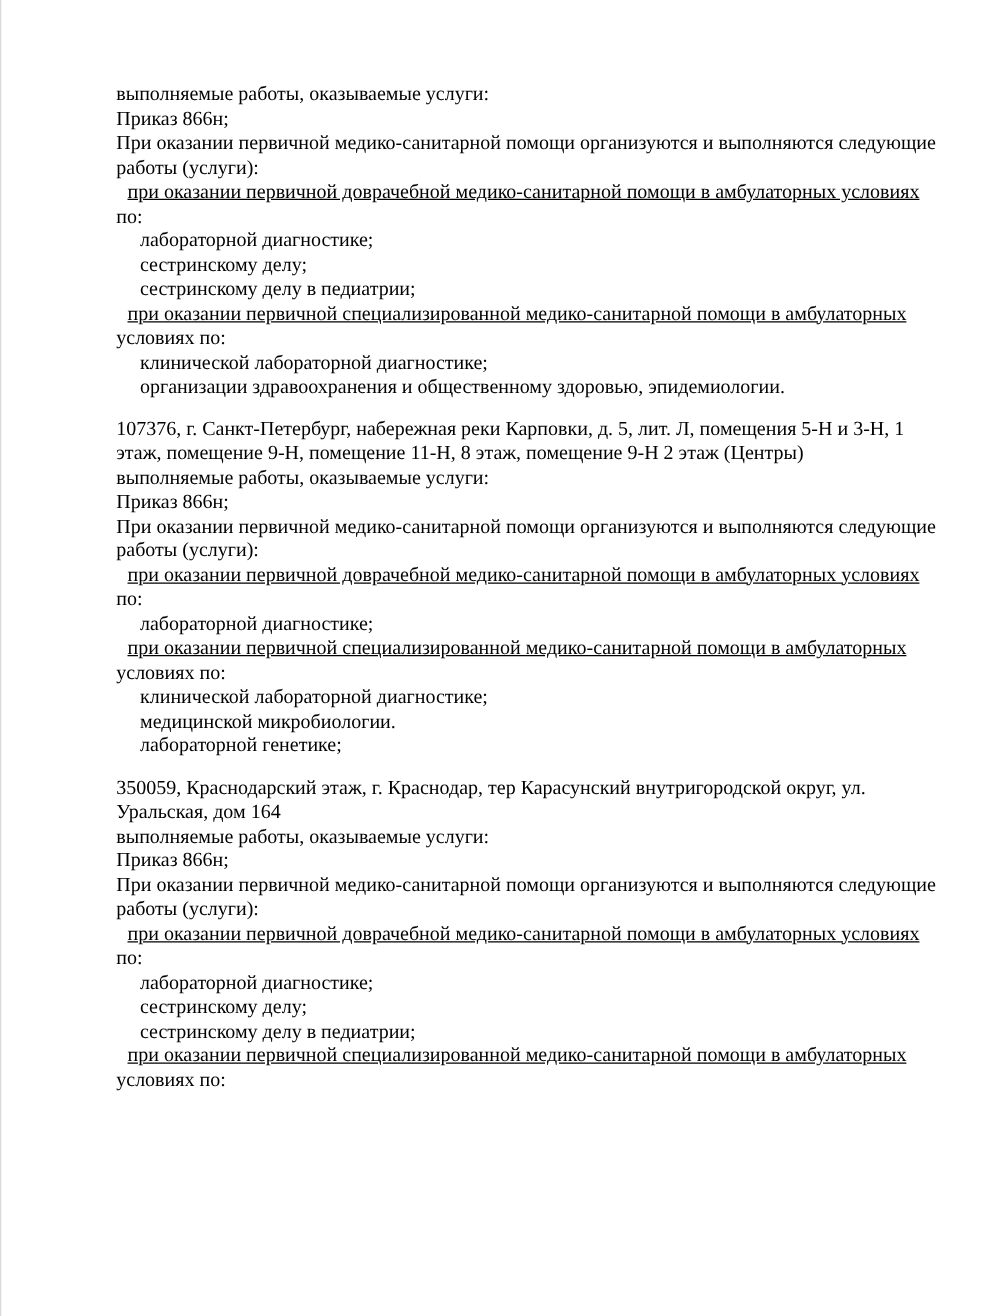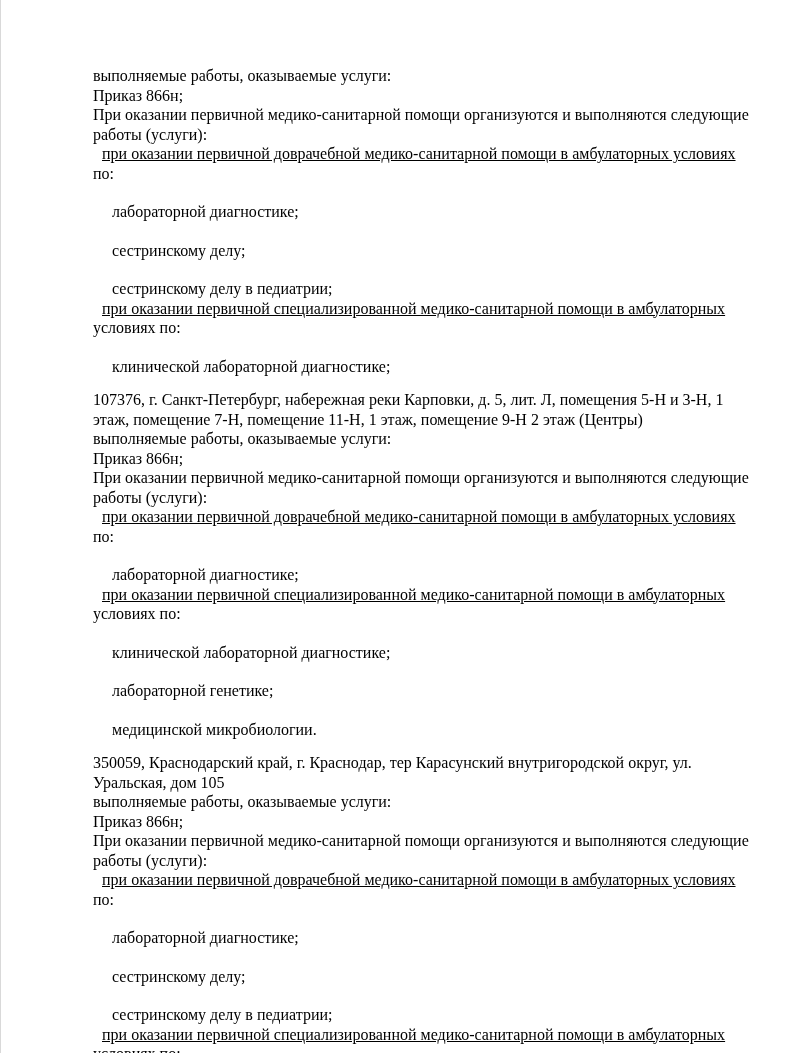--- a/index.html
+++ b/index.html
@@ -28,60 +28,61 @@
     line-height: 19.5px;
   }
   .block { margin: 0; }
   .block + .block { margin-top: 14px; }
   .line {
     white-space: pre;
     min-height: 19.5px;
   }
   .i0 { padding-left: 0; }
   .i1 { padding-left: 9px; text-decoration: underline; }
-  .i2 { padding-left: 19px; margin-top: 19px; }
+  .i2 { padding-left: 19px; }
 </style>
 </head>
 <body>
 
 <div class="page">
   <div class="doc-text">
       <div class="block">
         <div class="line i0">выполняемые работы, оказываемые услуги:</div>
         <div class="line i0">Приказ 866н;</div>
         <div class="line i0">При оказании первичной медико-санитарной помощи организуются и выполняются следующие</div>
         <div class="line i0">работы (услуги):</div>
         <div class="line i1">при оказании первичной доврачебной медико-санитарной помощи в амбулаторных условиях</div>
         <div class="line i0">по:</div>
         <div class="line i2">лабораторной диагностике;</div>
         <div class="line i2">сестринскому делу;</div>
         <div class="line i2">сестринскому делу в педиатрии;</div>
         <div class="line i1">при оказании первичной специализированной медико-санитарной помощи в амбулаторных</div>
         <div class="line i0">условиях по:</div>
         <div class="line i2">клинической лабораторной диагностике;</div>
+        <div class="line i2">организации здравоохранения и общественному здоровью, эпидемиологии.</div>
       </div>
       <div class="block">
         <div class="line i0">107376, г. Санкт-Петербург, набережная реки Карповки, д. 5, лит. Л, помещения 5-Н и 3-Н, 1</div>
-        <div class="line i0">этаж, помещение 7-Н, помещение 11-Н, 1 этаж, помещение 9-Н 2 этаж (Центры)</div>
+        <div class="line i0">этаж, помещение 9-Н, помещение 11-Н, 8 этаж, помещение 9-Н 2 этаж (Центры)</div>
         <div class="line i0">выполняемые работы, оказываемые услуги:</div>
         <div class="line i0">Приказ 866н;</div>
         <div class="line i0">При оказании первичной медико-санитарной помощи организуются и выполняются следующие</div>
         <div class="line i0">работы (услуги):</div>
         <div class="line i1">при оказании первичной доврачебной медико-санитарной помощи в амбулаторных условиях</div>
         <div class="line i0">по:</div>
         <div class="line i2">лабораторной диагностике;</div>
         <div class="line i1">при оказании первичной специализированной медико-санитарной помощи в амбулаторных</div>
         <div class="line i0">условиях по:</div>
         <div class="line i2">клинической лабораторной диагностике;</div>
+        <div class="line i2">медицинской микробиологии.</div>
         <div class="line i2">лабораторной генетике;</div>
-        <div class="line i2">медицинской микробиологии.</div>
       </div>
       <div class="block">
-        <div class="line i0">350059, Краснодарский край, г. Краснодар, тер Карасунский внутригородской округ, ул.</div>
-        <div class="line i0">Уральская, дом 105</div>
+        <div class="line i0">350059, Краснодарский этаж, г. Краснодар, тер Карасунский внутригородской округ, ул.</div>
+        <div class="line i0">Уральская, дом 164</div>
         <div class="line i0">выполняемые работы, оказываемые услуги:</div>
         <div class="line i0">Приказ 866н;</div>
         <div class="line i0">При оказании первичной медико-санитарной помощи организуются и выполняются следующие</div>
         <div class="line i0">работы (услуги):</div>
         <div class="line i1">при оказании первичной доврачебной медико-санитарной помощи в амбулаторных условиях</div>
         <div class="line i0">по:</div>
         <div class="line i2">лабораторной диагностике;</div>
         <div class="line i2">сестринскому делу;</div>
         <div class="line i2">сестринскому делу в педиатрии;</div>
         <div class="line i1">при оказании первичной специализированной медико-санитарной помощи в амбулаторных</div>

